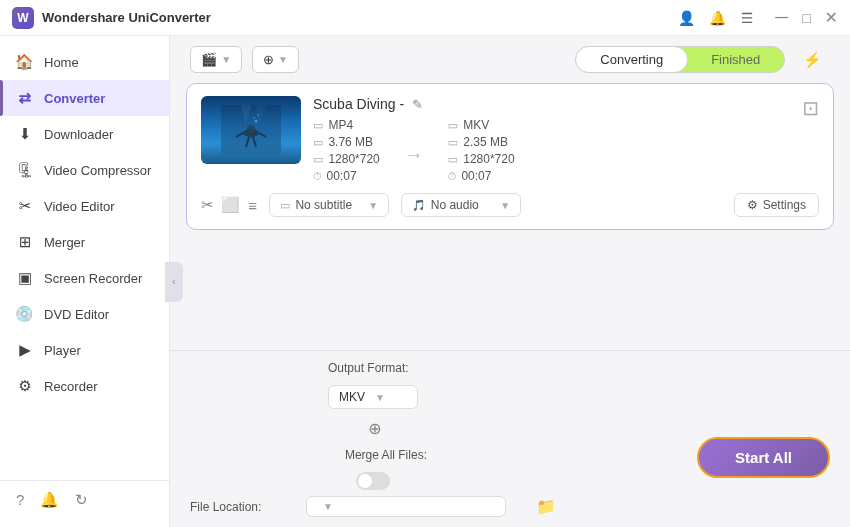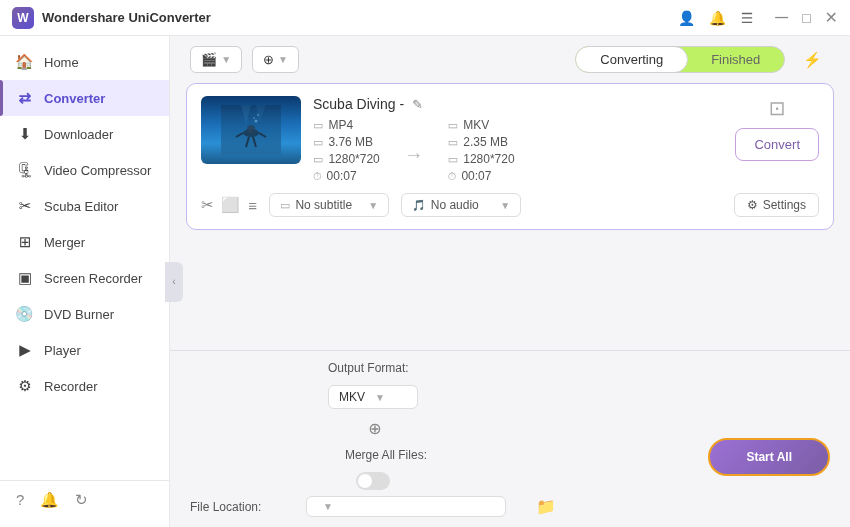--- a/index.html
+++ b/index.html
@@ -443,21 +443,21 @@
       font-size: 16px;
       color: #888;
       margin-left: 4px;
     }
     .start-all-btn {
       background: linear-gradient(135deg, #9b6fd4, #7b5ea7);
       color: white;
       border: 2px solid #f0a020;
       border-radius: 24px;
       padding: 10px 36px;
-      font-size: 12px;
+      font-size: 15px;
       font-weight: 600;
       cursor: pointer;
       margin-left: auto;
       align-self: center;
       margin-top: 36px;
     }
     .file-location-row {
       display: flex;
       align-items: center;
       gap: 26px;
@@ -518,33 +518,33 @@
     <div class="sidebar-item">
       <span class="sidebar-icon">⬇</span>
       <span>Downloader</span>
     </div>
     <div class="sidebar-item">
       <span class="sidebar-icon">🗜</span>
       <span>Video Compressor</span>
     </div>
     <div class="sidebar-item">
       <span class="sidebar-icon">✂</span>
-      <span>Scuba Editor</span>
+      <span>Video Editor</span>
     </div>
     <div class="sidebar-item">
       <span class="sidebar-icon">⊞</span>
       <span>Merger</span>
     </div>
     <div class="sidebar-item">
       <span class="sidebar-icon">▣</span>
       <span>Screen Recorder</span>
     </div>
     <div class="sidebar-item">
       <span class="sidebar-icon">💿</span>
-      <span>DVD Burner</span>
+      <span>DVD Editor</span>
     </div>
     <div class="sidebar-item">
       <span class="sidebar-icon">▶</span>
       <span>Player</span>
     </div>
     <div class="sidebar-item">
       <span class="sidebar-icon">⚙</span>
       <span>Recorder</span>
     </div>
 
@@ -659,21 +659,20 @@
                 <div class="meta-row">
                   <span class="meta-icon">⏱</span>
                   <span>00:07</span>
                 </div>
               </div>
             </div>
           </div>
 
           <div class="file-actions-right">
             <span class="copy-icon-btn" style="font-size:20px; color:#aaa;">⊡</span>
-            <button class="convert-btn">Convert</button>
           </div>
         </div>
 
         <div class="file-card-bottom">
           <div class="card-tool-icons">
             <span class="card-tool-icon">✂</span>
             <span class="card-tool-icon">⬜</span>
             <span class="card-tool-icon">≡</span>
           </div>
 

